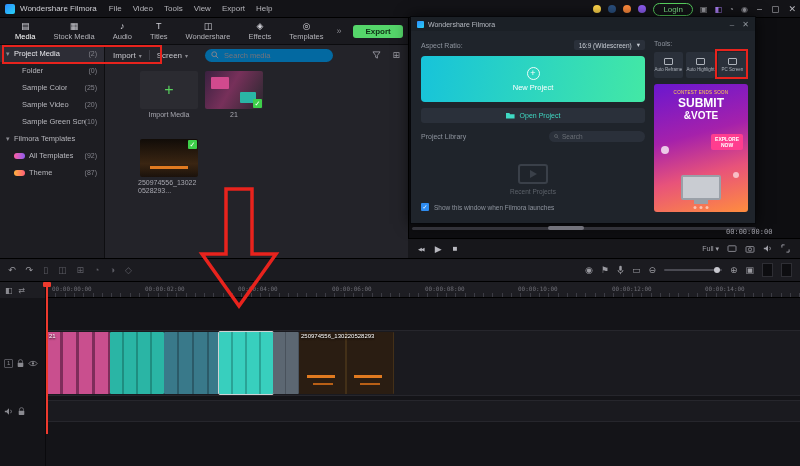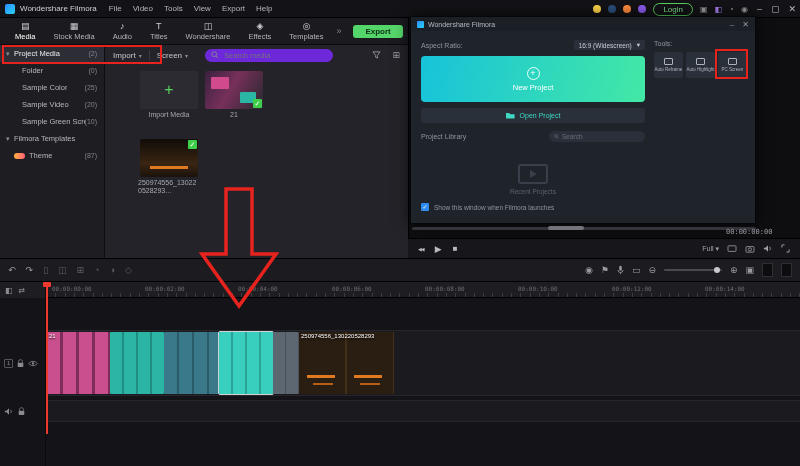--- a/index.html
+++ b/index.html
@@ -47,21 +47,21 @@
 .sb-bottom{position:absolute;left:6px;top:244px;display:flex;gap:10px;align-items:center;color:#8a8a90;font-size:9px;}
 .folder-glyph{width:11px;height:8px;border:1px solid #8a8a90;border-radius:1px;position:relative;}
 .folder-glyph::before{content:"";position:absolute;left:-1px;top:-3px;width:5px;height:2px;border:1px solid #8a8a90;border-bottom:none;}
 
 
 #mediapanel{left:105px;top:45px;width:303px;height:213px;background:#232329;}
 .mp-toolbar{display:flex;align-items:center;height:20px;padding:0 8px;gap:7px;}
 .mp-dd{color:#c6c6cc;font-size:8px;display:flex;gap:3px;align-items:center;}
 .mp-dd .caret{color:#8a8a90;font-size:6px;}
 .mp-sep{width:1px;height:10px;background:#3a3a42;}
-.searchbox{display:flex;align-items:center;gap:5px;background:#6d28d9;border-radius:8px;height:13px;padding:0 6px;width:128px;margin-left:10px;}
+.searchbox{display:flex;align-items:center;gap:5px;background:#0369a1;border-radius:8px;height:13px;padding:0 6px;width:128px;margin-left:10px;}
 .searchbox input{background:transparent;border:none;outline:none;color:#bbb;font-size:7.5px;width:100px;}
 .searchbox input::placeholder{color:#74747c;}
 .mp-right{margin-left:auto;display:flex;gap:11px;color:#9a9aa2;font-size:9px;align-items:center;}
 .tile{position:absolute;width:58px;height:38px;border-radius:2px;background:#2b2b31;overflow:hidden;}
 .tile .plus{position:absolute;inset:0;display:flex;align-items:center;justify-content:center;color:#58d05e;font-size:16px;}
 .tcap{position:absolute;font-size:7px;color:#a8a8b0;text-align:center;}
 .badge{position:absolute;width:9px;height:9px;background:#3ecf4a;color:#fff;font-size:7px;line-height:9px;text-align:center;border-radius:1px;z-index:2;}
 #tile-21{background:linear-gradient(120deg,#3a2140 0%,#77305a 45%,#28282e 100%);}
 #tile-21::before{content:"";position:absolute;left:6px;top:6px;width:18px;height:12px;background:#d14a8e;border-radius:1px;}
 #tile-21::after{content:"";position:absolute;right:7px;bottom:6px;width:16px;height:11px;background:#2ab5a5;border-radius:1px;}
@@ -246,20 +246,25 @@
     <div class="srow indent">
       <span class="slabel">Sample Green Screen</span>
       <span class="scount">(10)</span>
     </div>
     <div class="srow">
       <span class="caret">▾</span>
       <span class="slabel">Filmora Templates</span>
       <span class="scount"></span>
     </div>
     <div class="srow indent2">
+      <span class="pill pink"></span>
+      <span class="slabel">All Templates</span>
+      <span class="scount">(92)</span>
+    </div>
+    <div class="srow indent2">
       <span class="pill orange"></span>
       <span class="slabel">Theme</span>
       <span class="scount">(87)</span>
     </div>
     <div class="sb-bottom">
       <span class="folder-glyph"></span>
       <span>‹</span>
       <span>›</span>
     </div>
   </div>
@@ -365,20 +370,37 @@
         <div class="toolbtn">
           <span class="tb-ico"></span>
           <span class="tb-label">Auto Highlight</span>
         </div>
         <div class="toolbtn">
           <span class="tb-ico"></span>
           <span class="tb-label">PC Screen</span>
           <span class="anno-box" style="left:-3px;top:-3px;width:33px;height:30px;"></span>
         </div>
       </div>
+      <div class="promo">
+        <div class="promo-tag">CONTEST ENDS SOON</div>
+        <div class="promo-title">SUBMIT</div>
+        <div class="promo-sub">&amp;VOTE</div>
+        <div class="promo-cta">
+          <span>EXPLORE</span>
+          <span>NOW</span>
+        </div>
+        <span class="promo-deco1"></span>
+        <span class="promo-deco2"></span>
+        <div class="promo-monitor"></div>
+        <div class="promo-dots">
+            <span></span>
+            <span></span>
+            <span></span>
+          </div>
+      </div>
     </div>
   </div>
 
   <div id="prevslider" class="abs"></div>
   <div id="prevthumb" class="abs"></div>
   <span id="prevtime" class="abs">00:00:00:00</span>
 
   <div id="prevctrl" class="abs">
     <span style="font-size:5px;letter-spacing:-1px;">◀◀</span>
     <span style="font-size:9px;">▶</span>

